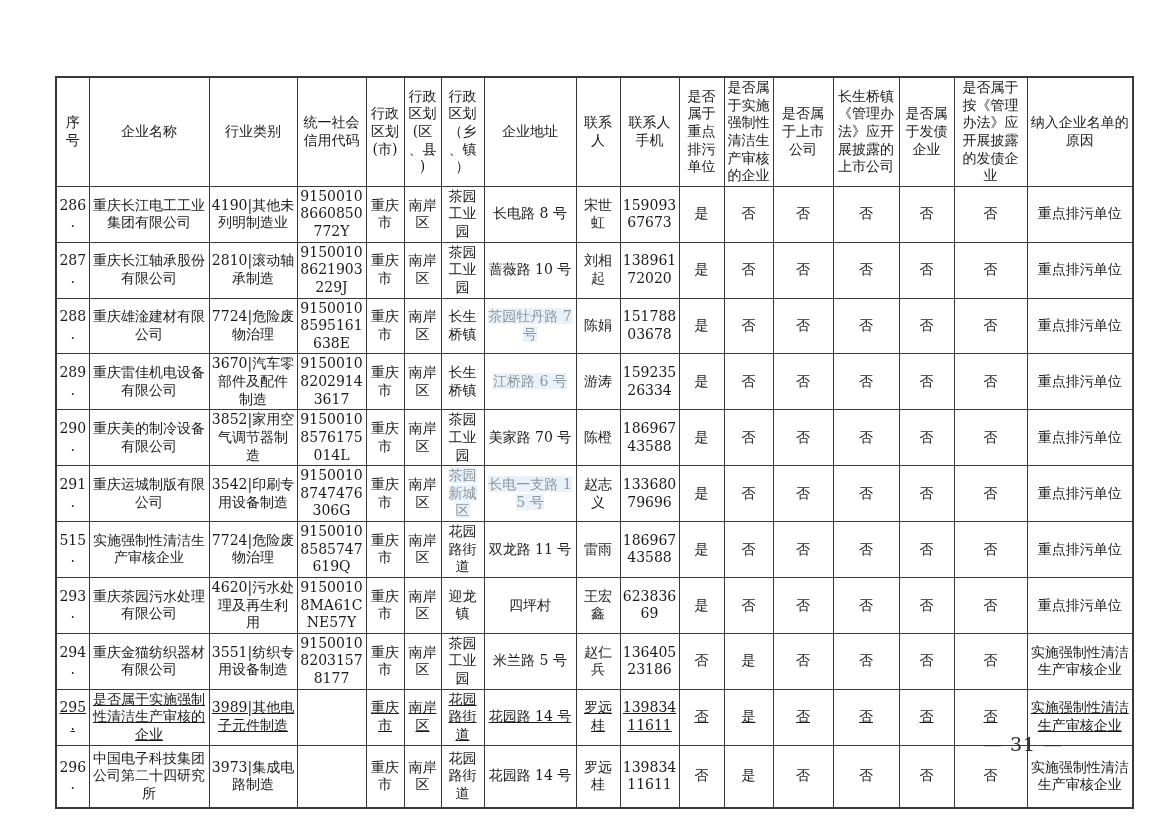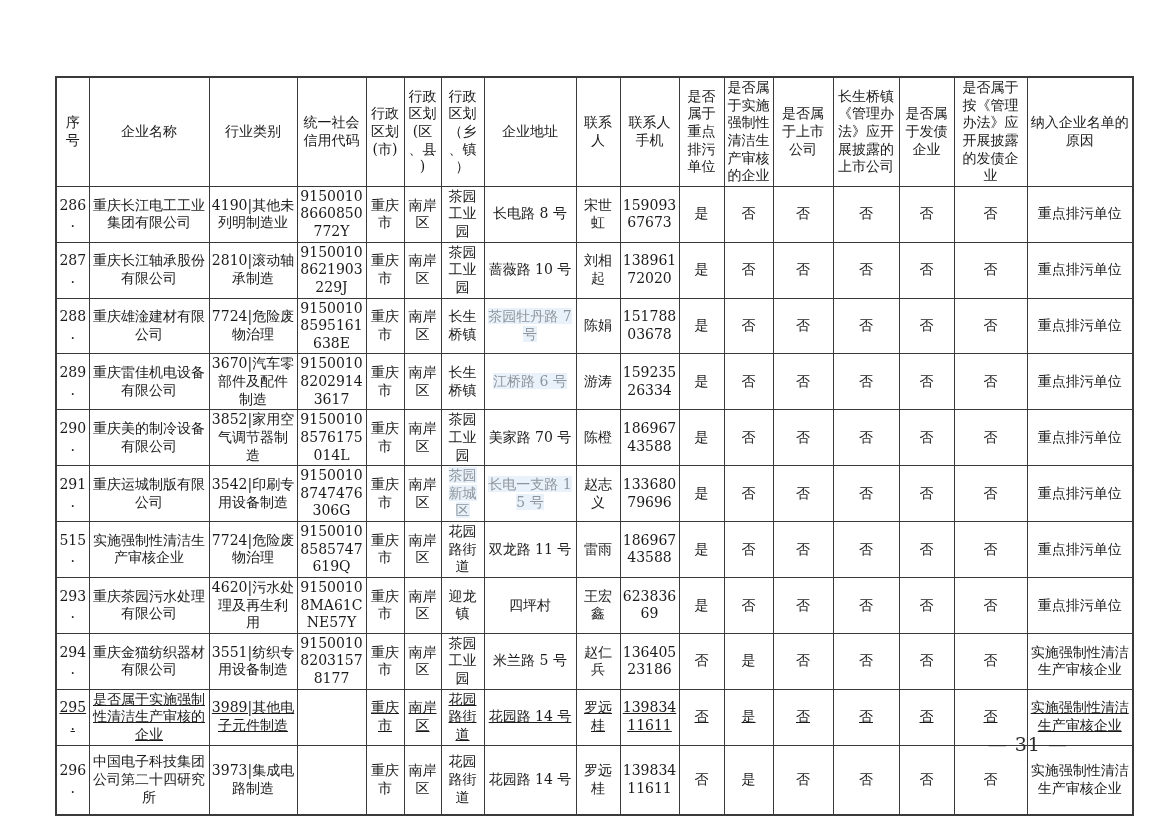--- a/index.html
+++ b/index.html
@@ -37,21 +37,21 @@
   }
   table.enterprise th{height:96px;}
   .annot{
     color:var(--annot-text,#8e959c);
     background:var(--annot-bg,#e9f2fa);
   }
   .page-number{
     position:absolute;
     left:978px;top:733px;
     width:90px;
-    text-align:right;
+    text-align:center;
     font-size:19px;
     color:#2b2b2b;
     letter-spacing:1px;
   }
 </style>
 </head>
 <body>
 
 <div class="sheet">
   <table class="enterprise">
@@ -279,21 +279,21 @@
           <td>罗远桂</td>
           <td>13983411611</td>
           <td>否</td>
           <td>是</td>
           <td>否</td>
           <td>否</td>
           <td>否</td>
           <td>否</td>
           <td>实施强制性清洁生产审核企业</td>
         </tr>
-        <tr style="height: 70px; margin-left: 28px;">
+        <tr style="height: 63px; margin-left: 28px;">
           <td>296.</td>
           <td>中国电子科技集团公司第二十四研究所</td>
           <td>3973|集成电路制造</td>
           <td></td>
           <td>重庆市</td>
           <td>南岸区</td>
           <td>花园路街道</td>
           <td>花园路 14 号</td>
           <td>罗远桂</td>
           <td>13983411611</td>

